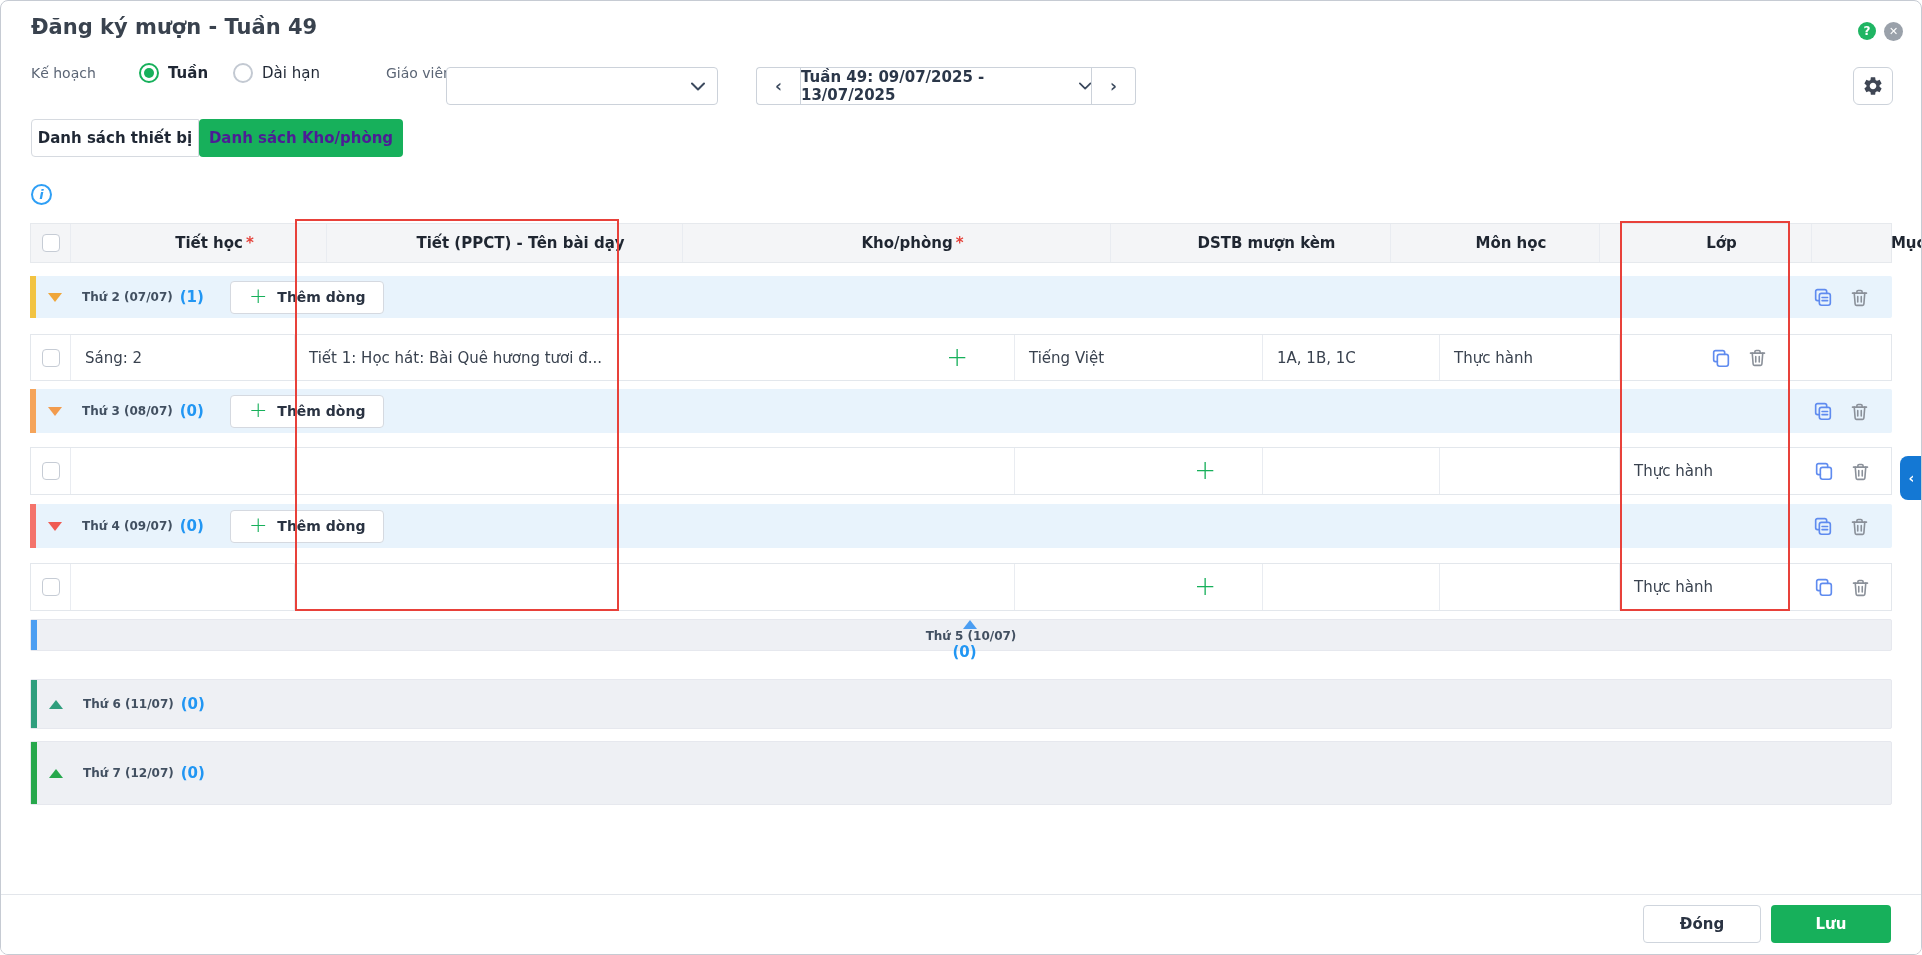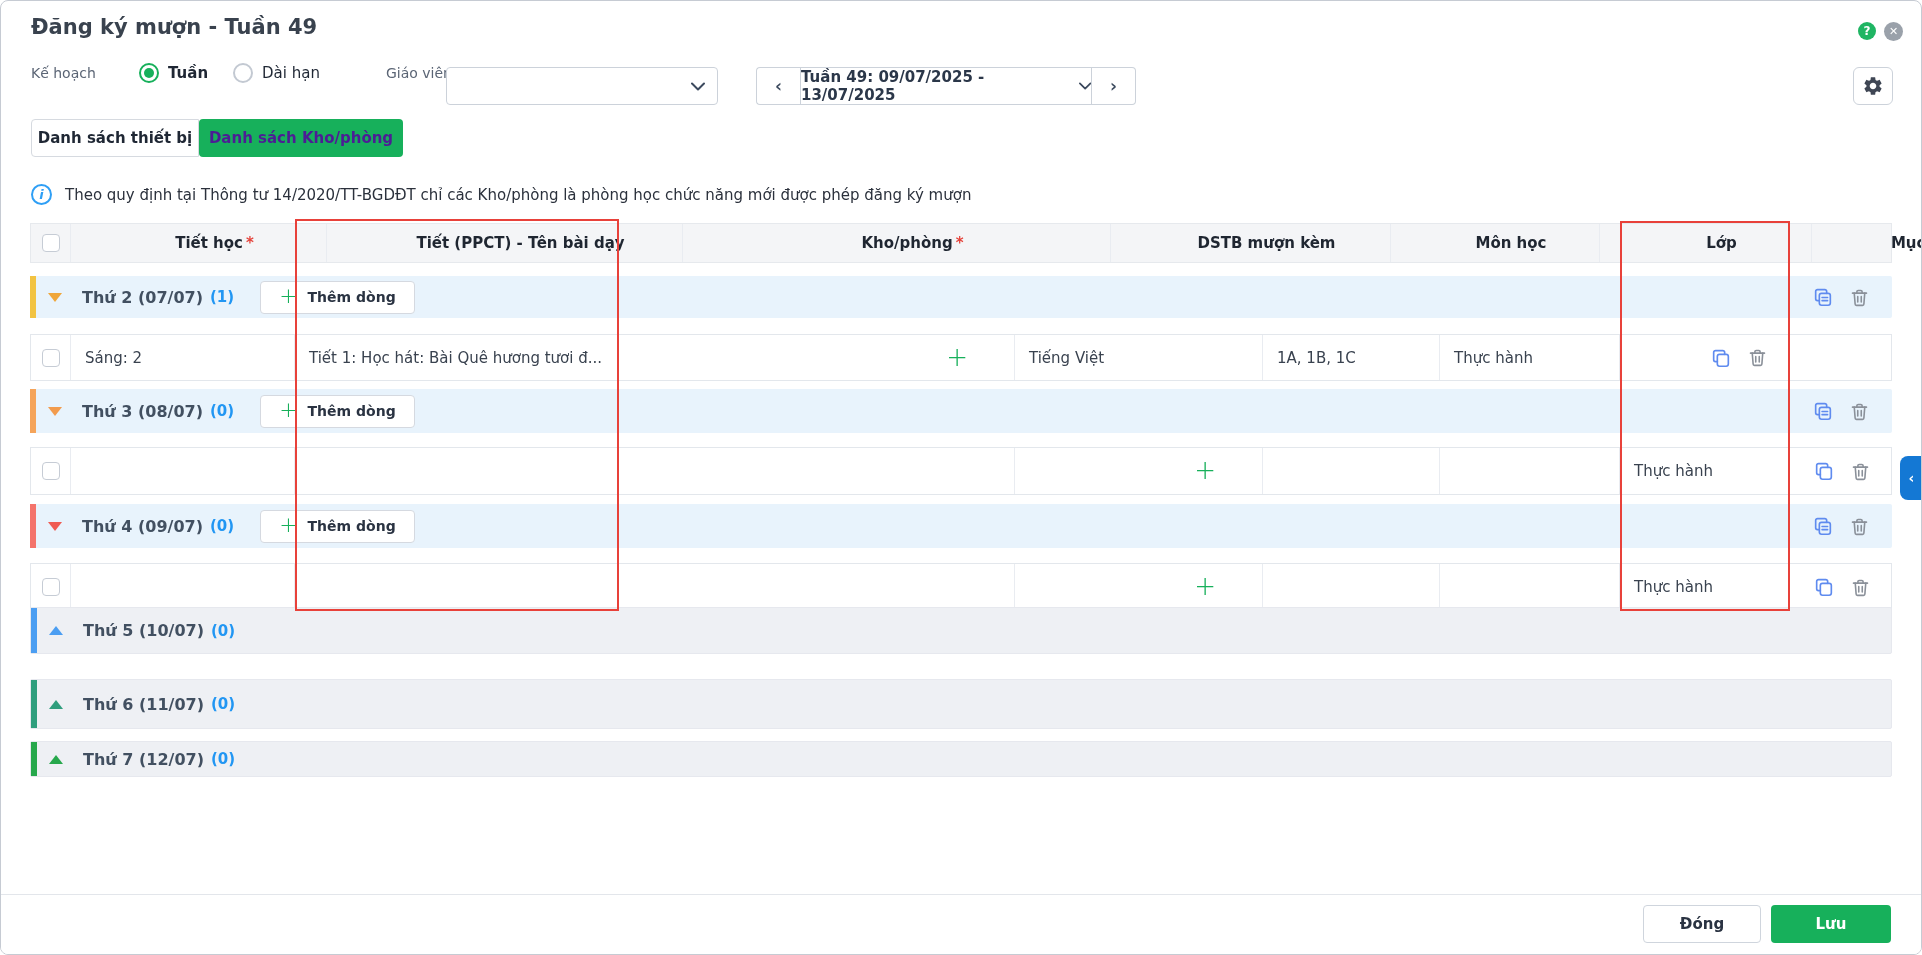--- a/index.html
+++ b/index.html
@@ -49,21 +49,21 @@
   .drow { background:#fff; border:1px solid #e3e7ec; }
   .cell.cb { justify-content:center; padding:0; }
   .checkbox { width:18px; height:18px; border:1.5px solid #c6ccd5; border-radius:4px; background:#fff; }
   .cell.plus-cell { justify-content:flex-end; padding-right:46px; }
   .grow { display:flex; align-items:center; border-radius:2px; }
   .grow.expanded { background:#e8f3fc; }
   .grow.collapsed { background:#eef0f4; border:1px solid #e6e8ee; }
   .bar { position:absolute; left:0; top:0; bottom:0; width:6px; }
   .caret-down { width:0; height:0; border-left:7px solid transparent; border-right:7px solid transparent; border-top:9px solid #f0a63a; margin-left:18px; }
   .caret-up { width:0; height:0; border-left:7px solid transparent; border-right:7px solid transparent; border-bottom:9px solid #4b9ef2; margin-left:18px; }
-  .day-label { margin-left:20px; font-size:16px; font-weight:bold; color:#425061; }
+  .day-label { margin-left:20px; font-size:12px; font-weight:bold; color:#425061; }
   .day-count { margin-left:7px; font-size:15px; font-weight:bold; color:#2196f3; }
   .add-row-btn { margin-left:26px; height:33px; padding:0 18px; background:#fff; border:1px solid #d5d9e0; border-radius:4px; display:flex; align-items:center; gap:10px; font-size:14px; font-weight:600; color:#2a3342; }
   .plus { color:#17b05b; font-size:22px; font-weight:300; line-height:1; margin-top:-2px; }
   .row-actions { position:absolute; right:22px; top:50%; transform:translateY(-50%); display:flex; gap:15px; align-items:center; }
   .icon-btn { display:flex; align-items:center; justify-content:center; }
 
   
   .anno { position:absolute; border:2px solid #e8413a; pointer-events:none; z-index:5; }
   .anno1 { left:294px; top:218px; width:324px; height:392px; }
   .anno2 { left:1619px; top:220px; width:170px; height:390px; }
@@ -123,21 +123,20 @@
   <div class="gear-btn">
     <svg width="22" height="22" viewBox="0 0 24 24" fill="#3f4654">
         <path d="M19.14 12.94c.04-.3.06-.61.06-.94 0-.32-.02-.64-.07-.94l2.03-1.58c.18-.14.23-.41.12-.61l-1.92-3.32c-.12-.22-.37-.29-.59-.22l-2.39.96c-.5-.38-1.03-.7-1.62-.94l-.36-2.54c-.04-.24-.24-.41-.48-.41h-3.84c-.24 0-.43.17-.47.41l-.36 2.54c-.59.24-1.13.57-1.62.94l-2.39-.96c-.22-.08-.47 0-.59.22L2.74 8.87c-.12.21-.08.47.12.61l2.03 1.58c-.05.3-.09.63-.09.94s.02.64.07.94l-2.03 1.58c-.18.14-.23.41-.12.61l1.92 3.32c.12.22.37.29.59.22l2.39-.96c.5.38 1.03.7 1.62.94l.36 2.54c.05.24.24.41.48.41h3.84c.24 0 .44-.17.47-.41l.36-2.54c.59-.24 1.13-.56 1.62-.94l2.39.96c.22.08.47 0 .59-.22l1.92-3.32c.12-.22.07-.47-.12-.61l-2.01-1.58zM12 15.6c-1.98 0-3.6-1.62-3.6-3.6s1.62-3.6 3.6-3.6 3.6 1.62 3.6 3.6-1.62 3.6-3.6 3.6z"></path>
       </svg>
   </div>
 
   <div class="tab inactive">Danh sách thiết bị</div>
   <div class="tab active">Danh sách Kho/phòng</div>
 
   <div class="note-icon">i</div>
-  <div class="note-text">Theo quy định tại Thông tư 14/2020/TT-BGDĐT chỉ các Kho/phòng là phòng học chức năng mới được phép đăng ký mượn</div>
 
   <div class="table">
 
     <div class="trow thead grid">
       <div class="cell cb">
           <span class="checkbox"></span>
         </div>
       <div class="cell">
           <span>Tiết học</span>
           <span class="req">*</span>
@@ -342,35 +341,35 @@
                 <path d="M4 7h16"></path>
                 <path d="M9 7V5.5A1.5 1.5 0 0 1 10.5 4h3A1.5 1.5 0 0 1 15 5.5V7"></path>
                 <path d="M6 7l1 12.5A1.5 1.5 0 0 0 8.5 21h7a1.5 1.5 0 0 0 1.5-1.5L18 7"></path>
                 <path d="M10 11v6M14 11v6"></path>
               </svg>
             </span>
         </div>
       </div>
     </div>
 
-    <div class="trow grow collapsed" style="top:384px; height:47px;">
+    <div class="trow grow collapsed" style="top:396px; height:32px;flex-direction:column;">
       <div class="bar" style="background: rgb(75, 158, 242);"></div>
       <div class="caret-up" style="border-bottom-color: rgb(75, 158, 242);"></div>
       <span class="day-label">Thứ 5 (10/07)</span>
       <span class="day-count">(0)</span>
     </div>
 
     <div class="trow grow collapsed" style="top:456px; height:50px;">
       <div class="bar" style="background: rgb(47, 158, 125);"></div>
       <div class="caret-up" style="border-bottom-color: rgb(47, 158, 125);"></div>
       <span class="day-label">Thứ 6 (11/07)</span>
       <span class="day-count">(0)</span>
     </div>
 
-    <div class="trow grow collapsed" style="top:518px; height:36px;">
+    <div class="trow grow collapsed" style="top:518px; height:64px;">
       <div class="bar" style="background: rgb(39, 168, 76);"></div>
       <div class="caret-up" style="border-bottom-color: rgb(39, 168, 76);"></div>
       <span class="day-label">Thứ 7 (12/07)</span>
       <span class="day-count">(0)</span>
     </div>
 
   </div>
 
   <div class="anno anno1"></div>
   <div class="anno anno2"></div>

